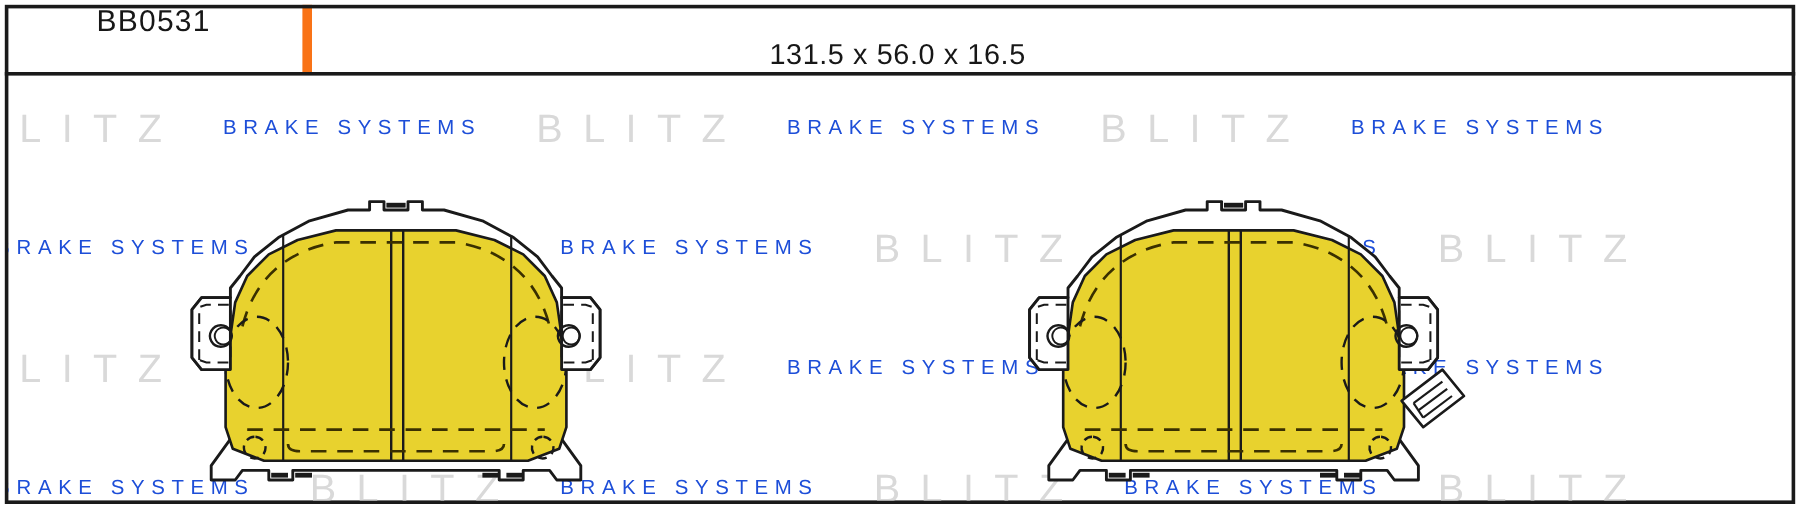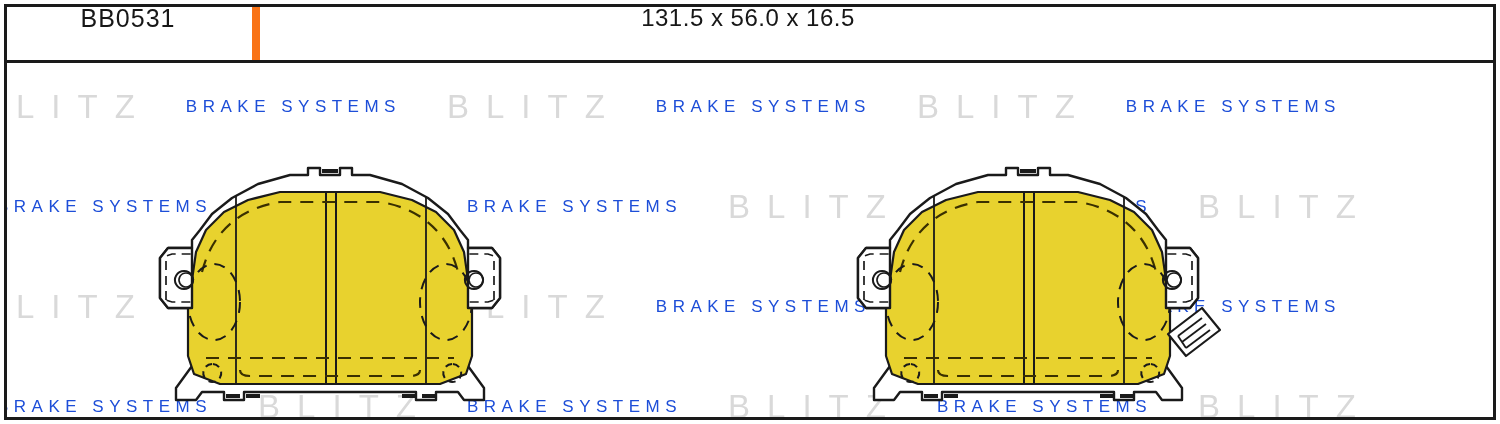--- a/index.html
+++ b/index.html
@@ -46,21 +46,21 @@
     width: 256px;
     box-sizing: border-box;
     border-right: 8px solid #f97316;
     display: flex;
     align-items: flex-start;
     justify-content: center;
   }
   .cell-dims {
     flex: 1;
     display: flex;
-    align-items: flex-start;
+    align-items: flex-end;
     justify-content: center;
     padding-left: 20px;
   }
   .code-text {
     font-size: 25px;
     letter-spacing: 1px;
     color: #171717;
     font-family: "Liberation Sans", sans-serif;
   }
   .dims-text {

